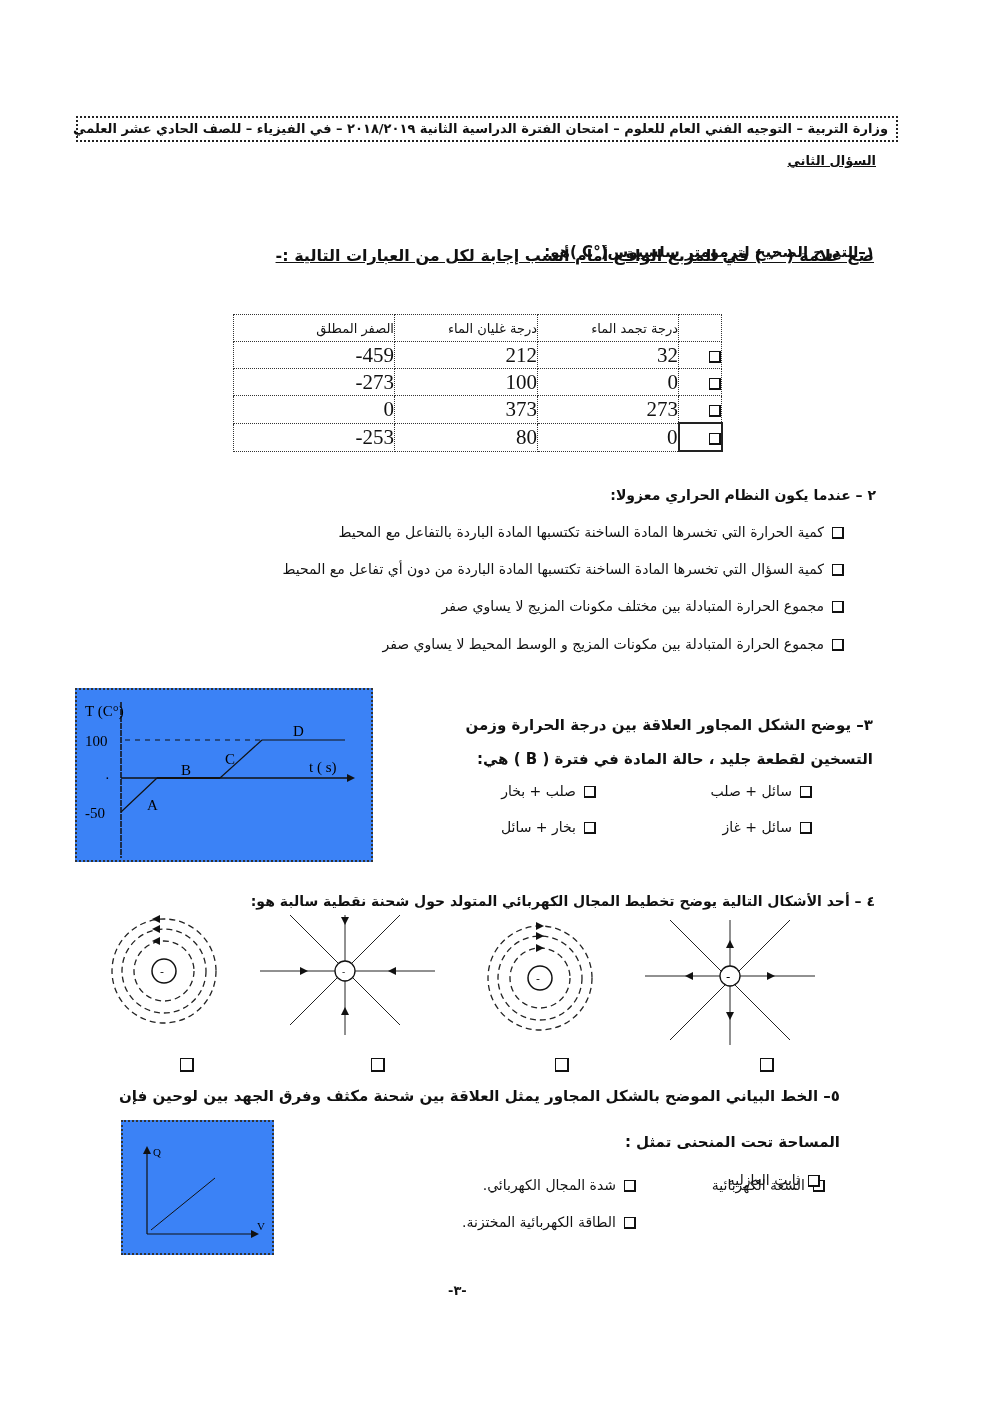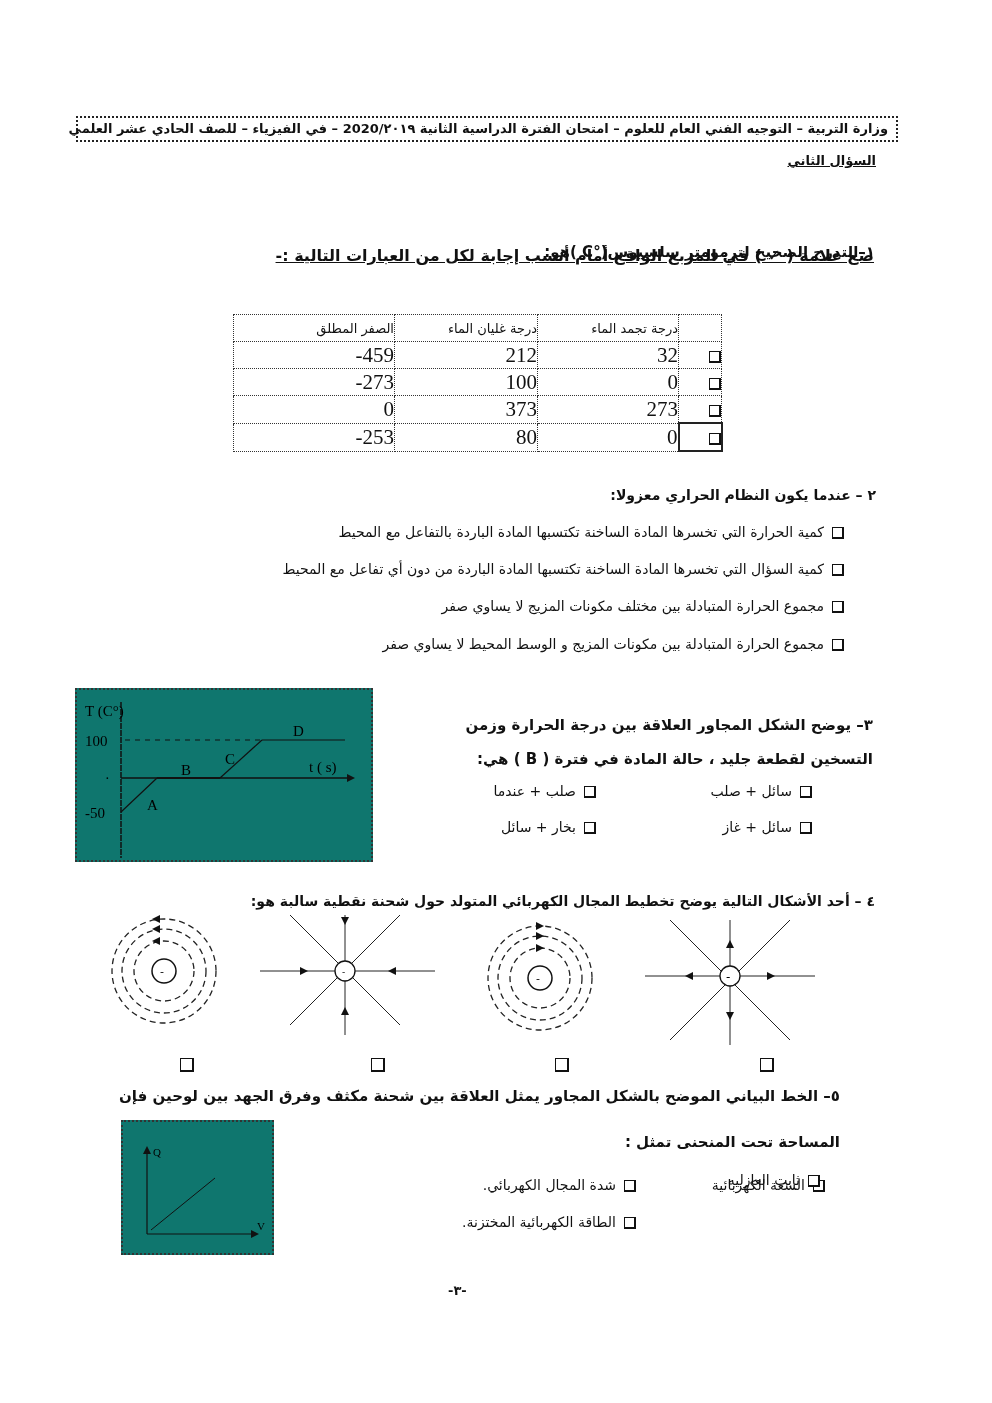--- a/index.html
+++ b/index.html
@@ -10,31 +10,31 @@
   .qtitle{left:780px;top:153px;width:96px;font-size:13px;font-weight:bold;text-decoration:underline;white-space:nowrap;}
   .instr{left:270px;top:198px;width:604px;font-size:16px;font-weight:bold;text-decoration:underline;white-space:nowrap;margin-top:48px;}
   .q1{left:500px;top:243px;width:375px;font-size:15px;font-weight:bold;white-space:nowrap;}
   table.opts{position:absolute;left:233px;top:314px;border-collapse:collapse;font-family:"Liberation Serif",serif;}
   table.opts td,table.opts th{border:1px dotted #333;height:26px;text-align:right;font-size:21px;font-weight:normal;padding:0;}
   table.opts th{font-family:"DejaVu Sans",sans-serif;font-size:13px;height:26px;}
   .cb{display:inline-block;width:12px;height:12px;border:1.5px solid #111;border-right-width:2.5px;border-bottom-width:2.5px;box-sizing:border-box;vertical-align:middle;background:#fff;}
   .q2{left:540px;top:487px;width:336px;font-size:14px;font-weight:bold;white-space:nowrap;}
   .opt-line{font-size:14px;white-space:nowrap;}
   .opt-line .cb{margin-left:8px;}
-  .fig-box{border:2px dotted #333;box-sizing:border-box;background:#0f766e;}
+  .fig-box{border:2px dotted #333;box-sizing:border-box;background:#3b82f6;}
   .q3{left:425px;top:708px;width:448px;font-size:15px;font-weight:bold;white-space:nowrap;line-height:34px;}
   .q4{left:160px;top:893px;width:715px;font-size:14px;font-weight:bold;white-space:nowrap;}
   .q5{left:95px;top:1087px;width:745px;font-size:15px;font-weight:bold;white-space:nowrap;}
   .pageno{left:448px;top:1283px;font-size:13px;font-weight:bold;}
 </style>
 </head>
 <body>
 
 <div class="abs header-box rtl">
-  <span>وزارة التربية – التوجيه الفني العام للعلوم – امتحان الفترة الدراسية الثانية 2020/٢٠١٩ – في الفيزياء – للصف الحادي عشر العلمي</span>
+  <span>وزارة التربية – التوجيه الفني العام للعلوم – امتحان الفترة الدراسية الثانية ٢٠١٨/٢٠١٩ – في الفيزياء – للصف الحادي عشر العلمي</span>
 </div>
 
 <div class="abs qtitle rtl">السؤال الثاني</div>
 <div class="abs instr rtl">ضع علامة ( ✓ ) في المربع الواقع أمام أنسب إجابة لكل من العبارات التالية :-</div>
 
 <div class="abs q1 rtl">١–التدرج الصحيح لترمومتر سلسيوس(°C )هو:</div>
 
 <table class="opts">
   <tbody>
       <tr>
@@ -107,21 +107,21 @@
 </div>
 
 <div class="abs q3 rtl">
   <div>٣– يوضح الشكل المجاور العلاقة بين درجة الحرارة وزمن</div>
   <div>التسخين لقطعة جليد ، حالة المادة في فترة ( B ) هي:</div>
 </div>
 <div class="abs opt-line rtl" style="left:640px;top:783px;width:172px">
   <span class="cb"></span><span>سائل + صلب</span>
 </div>
 <div class="abs opt-line rtl" style="left:440px;top:783px;width:156px">
-  <span class="cb"></span><span>صلب + عندما</span>
+  <span class="cb"></span><span>صلب + بخار</span>
 </div>
 <div class="abs opt-line rtl" style="left:640px;top:819px;width:172px">
   <span class="cb"></span><span>سائل + غاز</span>
 </div>
 <div class="abs opt-line rtl" style="left:440px;top:819px;width:156px">
   <span class="cb"></span><span>بخار + سائل</span>
 </div>
 
 <div class="abs q4 rtl">٤ – أحد الأشكال التالية يوضح تخطيط المجال الكهربائي المتولد حول شحنة نقطية سالبة هو:</div>
 

